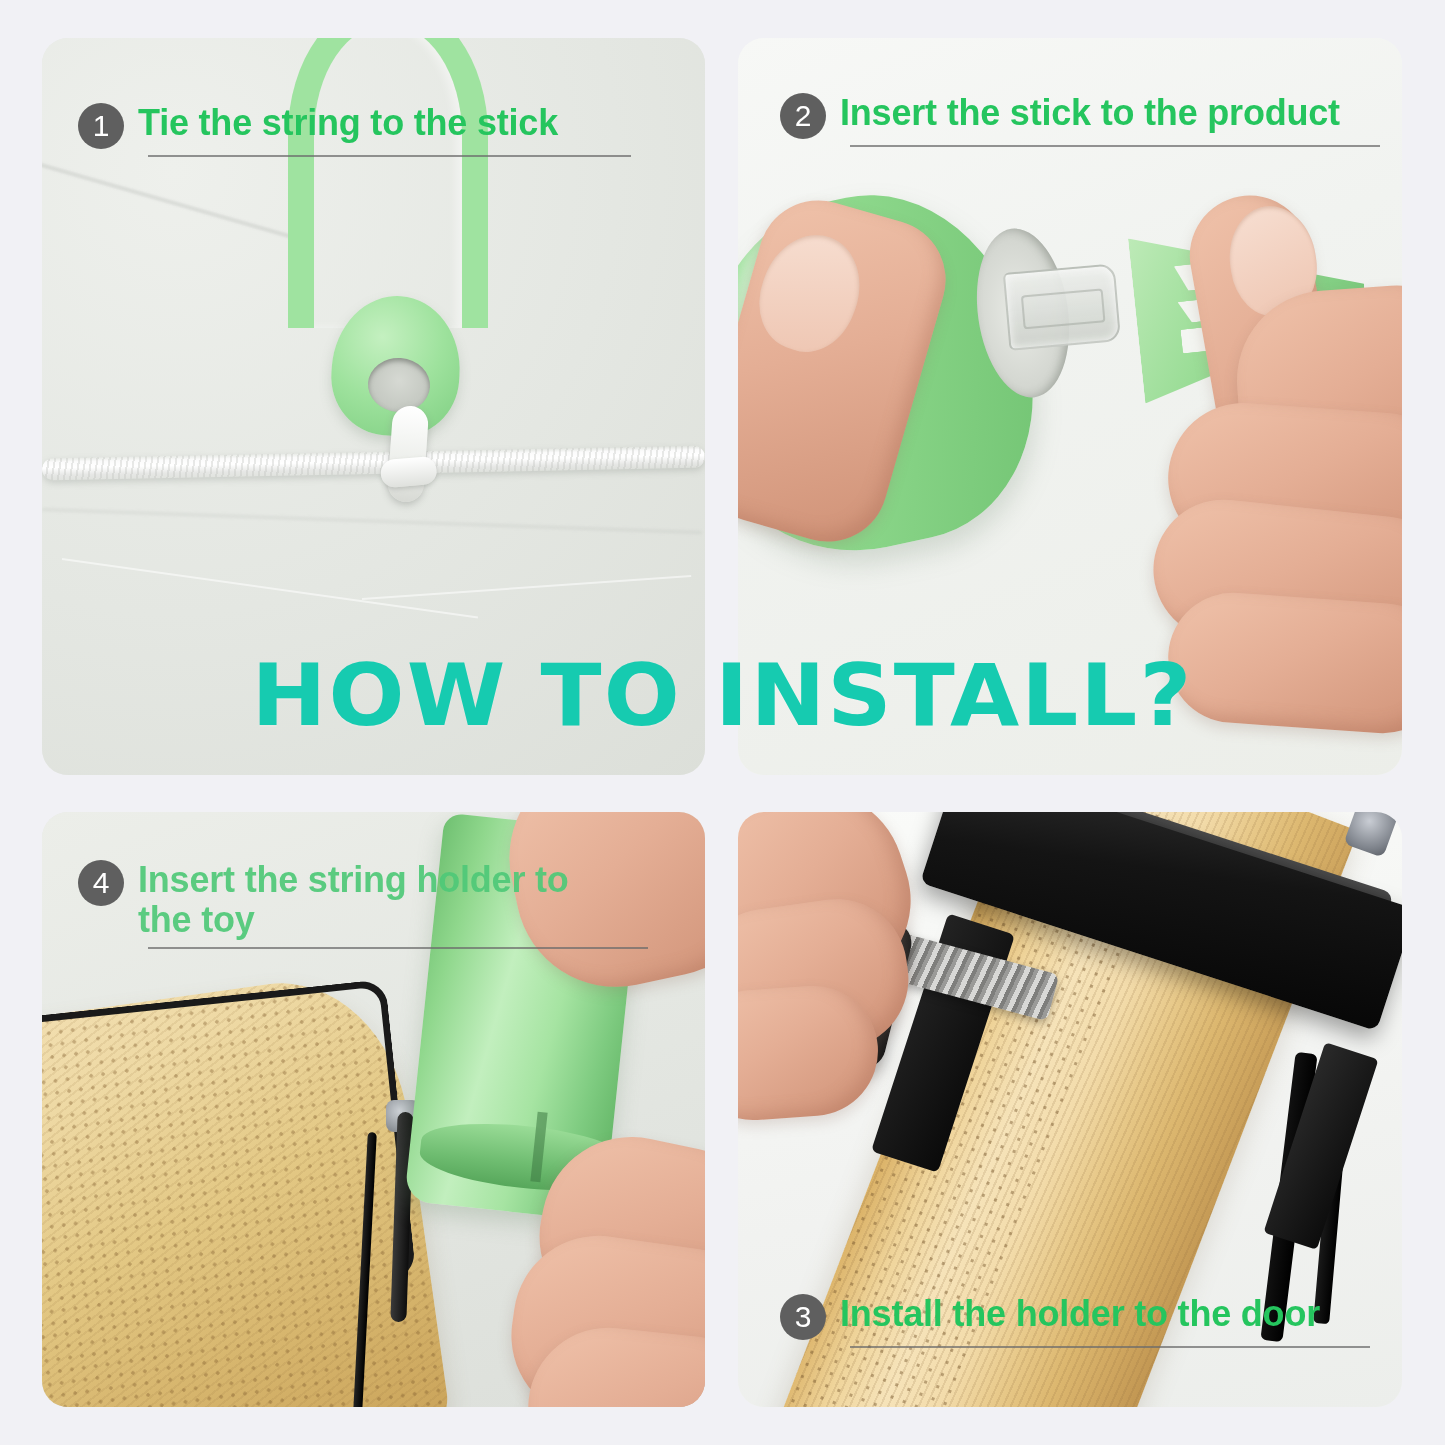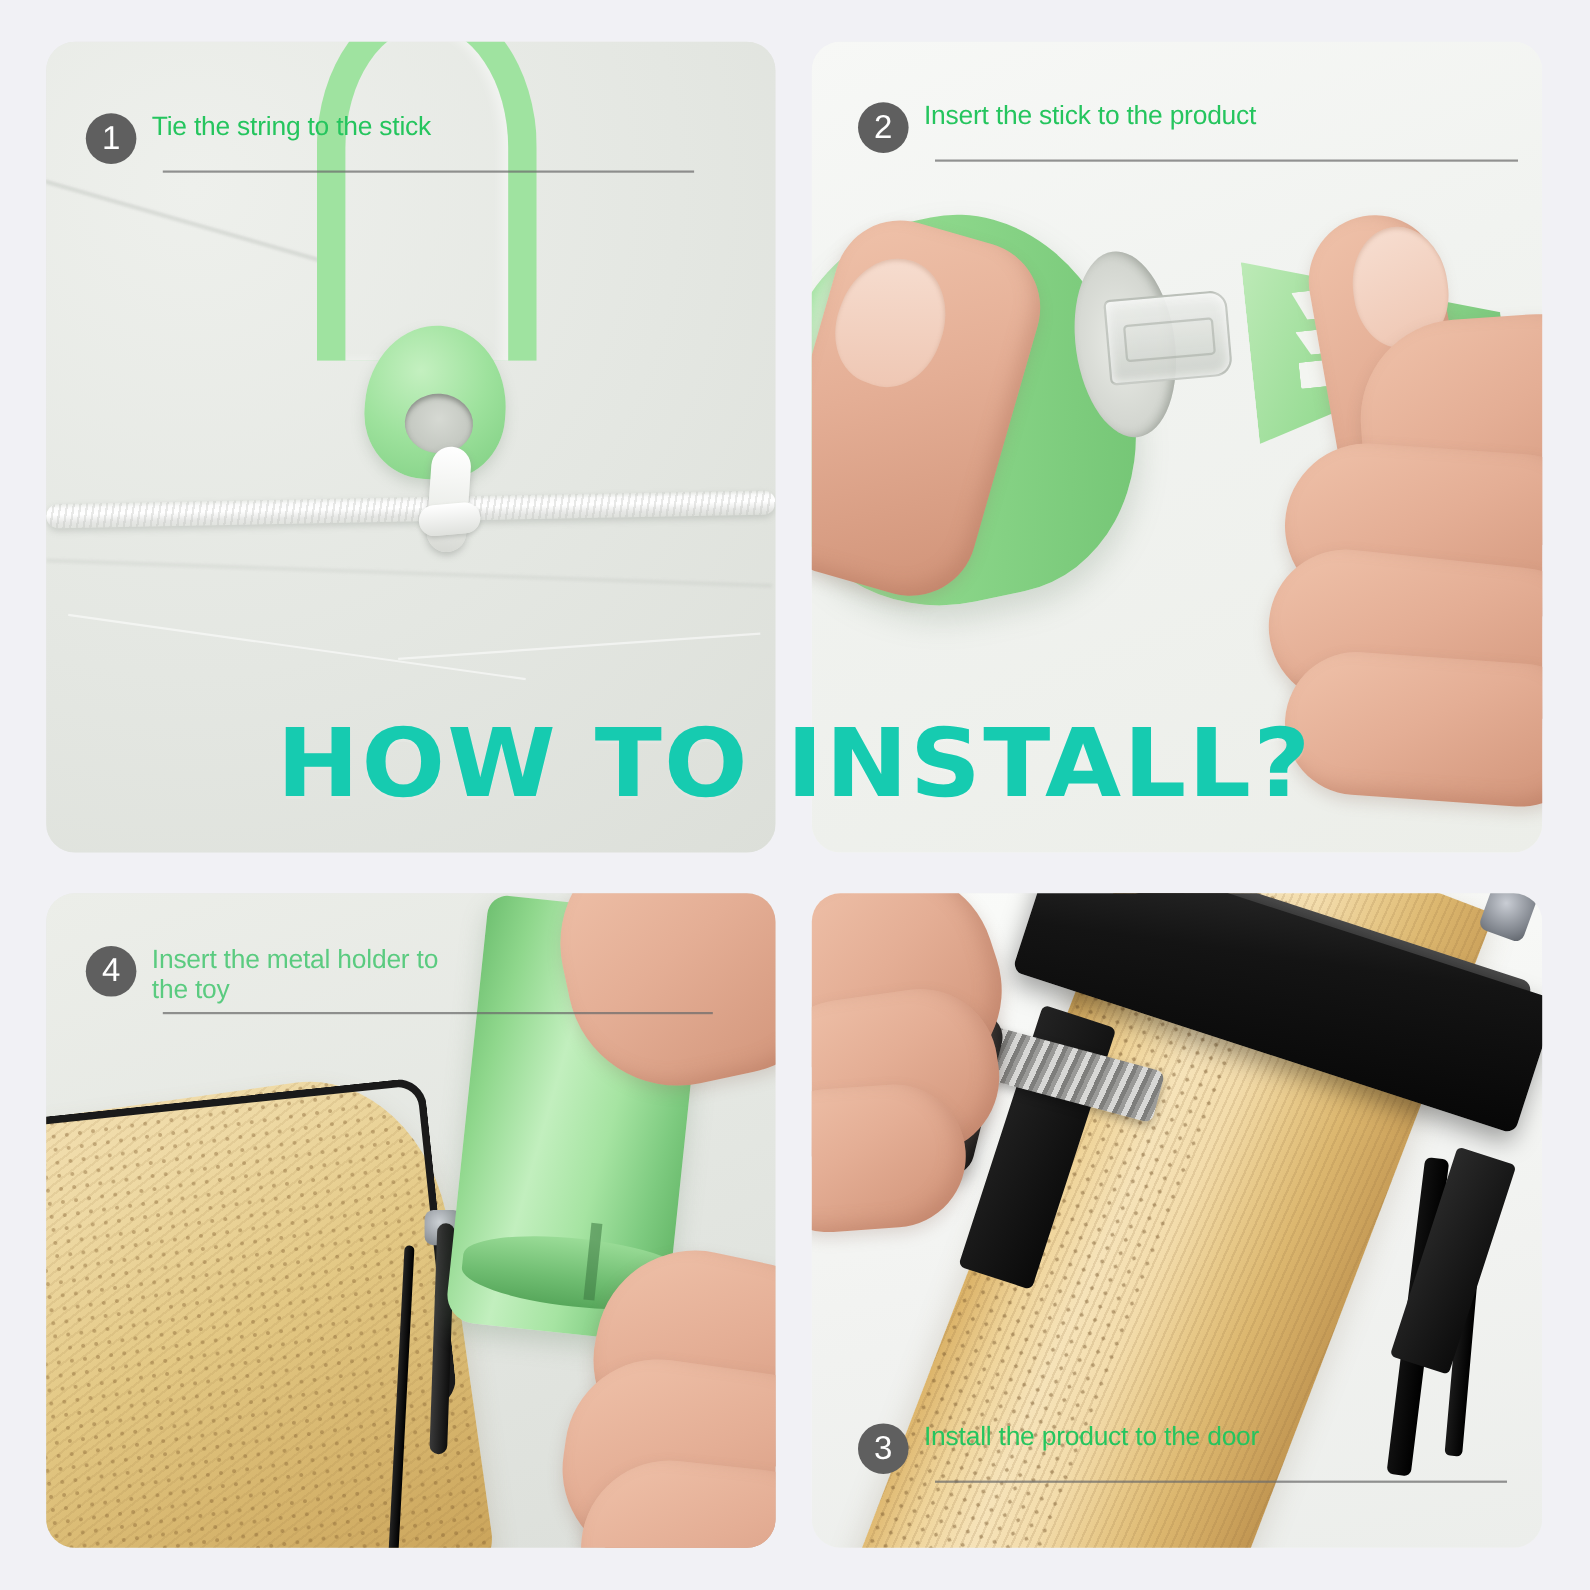--- a/index.html
+++ b/index.html
@@ -30,22 +30,22 @@
     width: 46px; height: 46px; border-radius: 50%;
     background: #5f5f5f;
     color: #ffffff;
     font-size: 30px; font-weight: 400;
     line-height: 46px; text-align: center;
     letter-spacing: 0;
   }
   .captext {
     margin-left: 14px;
     color: #25c55e;
-    font-size: 24px;
-    font-weight: normal;
+    font-size: 36px;
+    font-weight: bold;
     line-height: 1.12;
     letter-spacing: -0.2px;
     white-space: pre-line;
   }
   .capunderline {
     height: 2px;
     background: #6b6b6b;
     opacity: .72;
     margin-top: 6px;
   }
@@ -487,29 +487,29 @@
     <div class="cap-row">
       <div class="numcircle">2</div>
       <div class="captext">Insert the stick to the product</div>
     </div>
     <div class="capunderline"></div>
   </div>
 
   <div class="caption cap-faded" id="cap4">
     <div class="cap-row">
       <div class="numcircle">4</div>
-      <div class="captext">Insert the metal holder to
+      <div class="captext">Insert the string holder to
 the toy</div>
     </div>
     <div class="capunderline"></div>
   </div>
 
   <div class="caption" id="cap3">
     <div class="cap-row">
       <div class="numcircle">3</div>
-      <div class="captext">Install the product to the door</div>
+      <div class="captext">Install the holder to the door</div>
     </div>
     <div class="capunderline"></div>
   </div>
 
   <div id="title">HOW TO INSTALL?</div>
 
 </div>
 
 </body></html>

